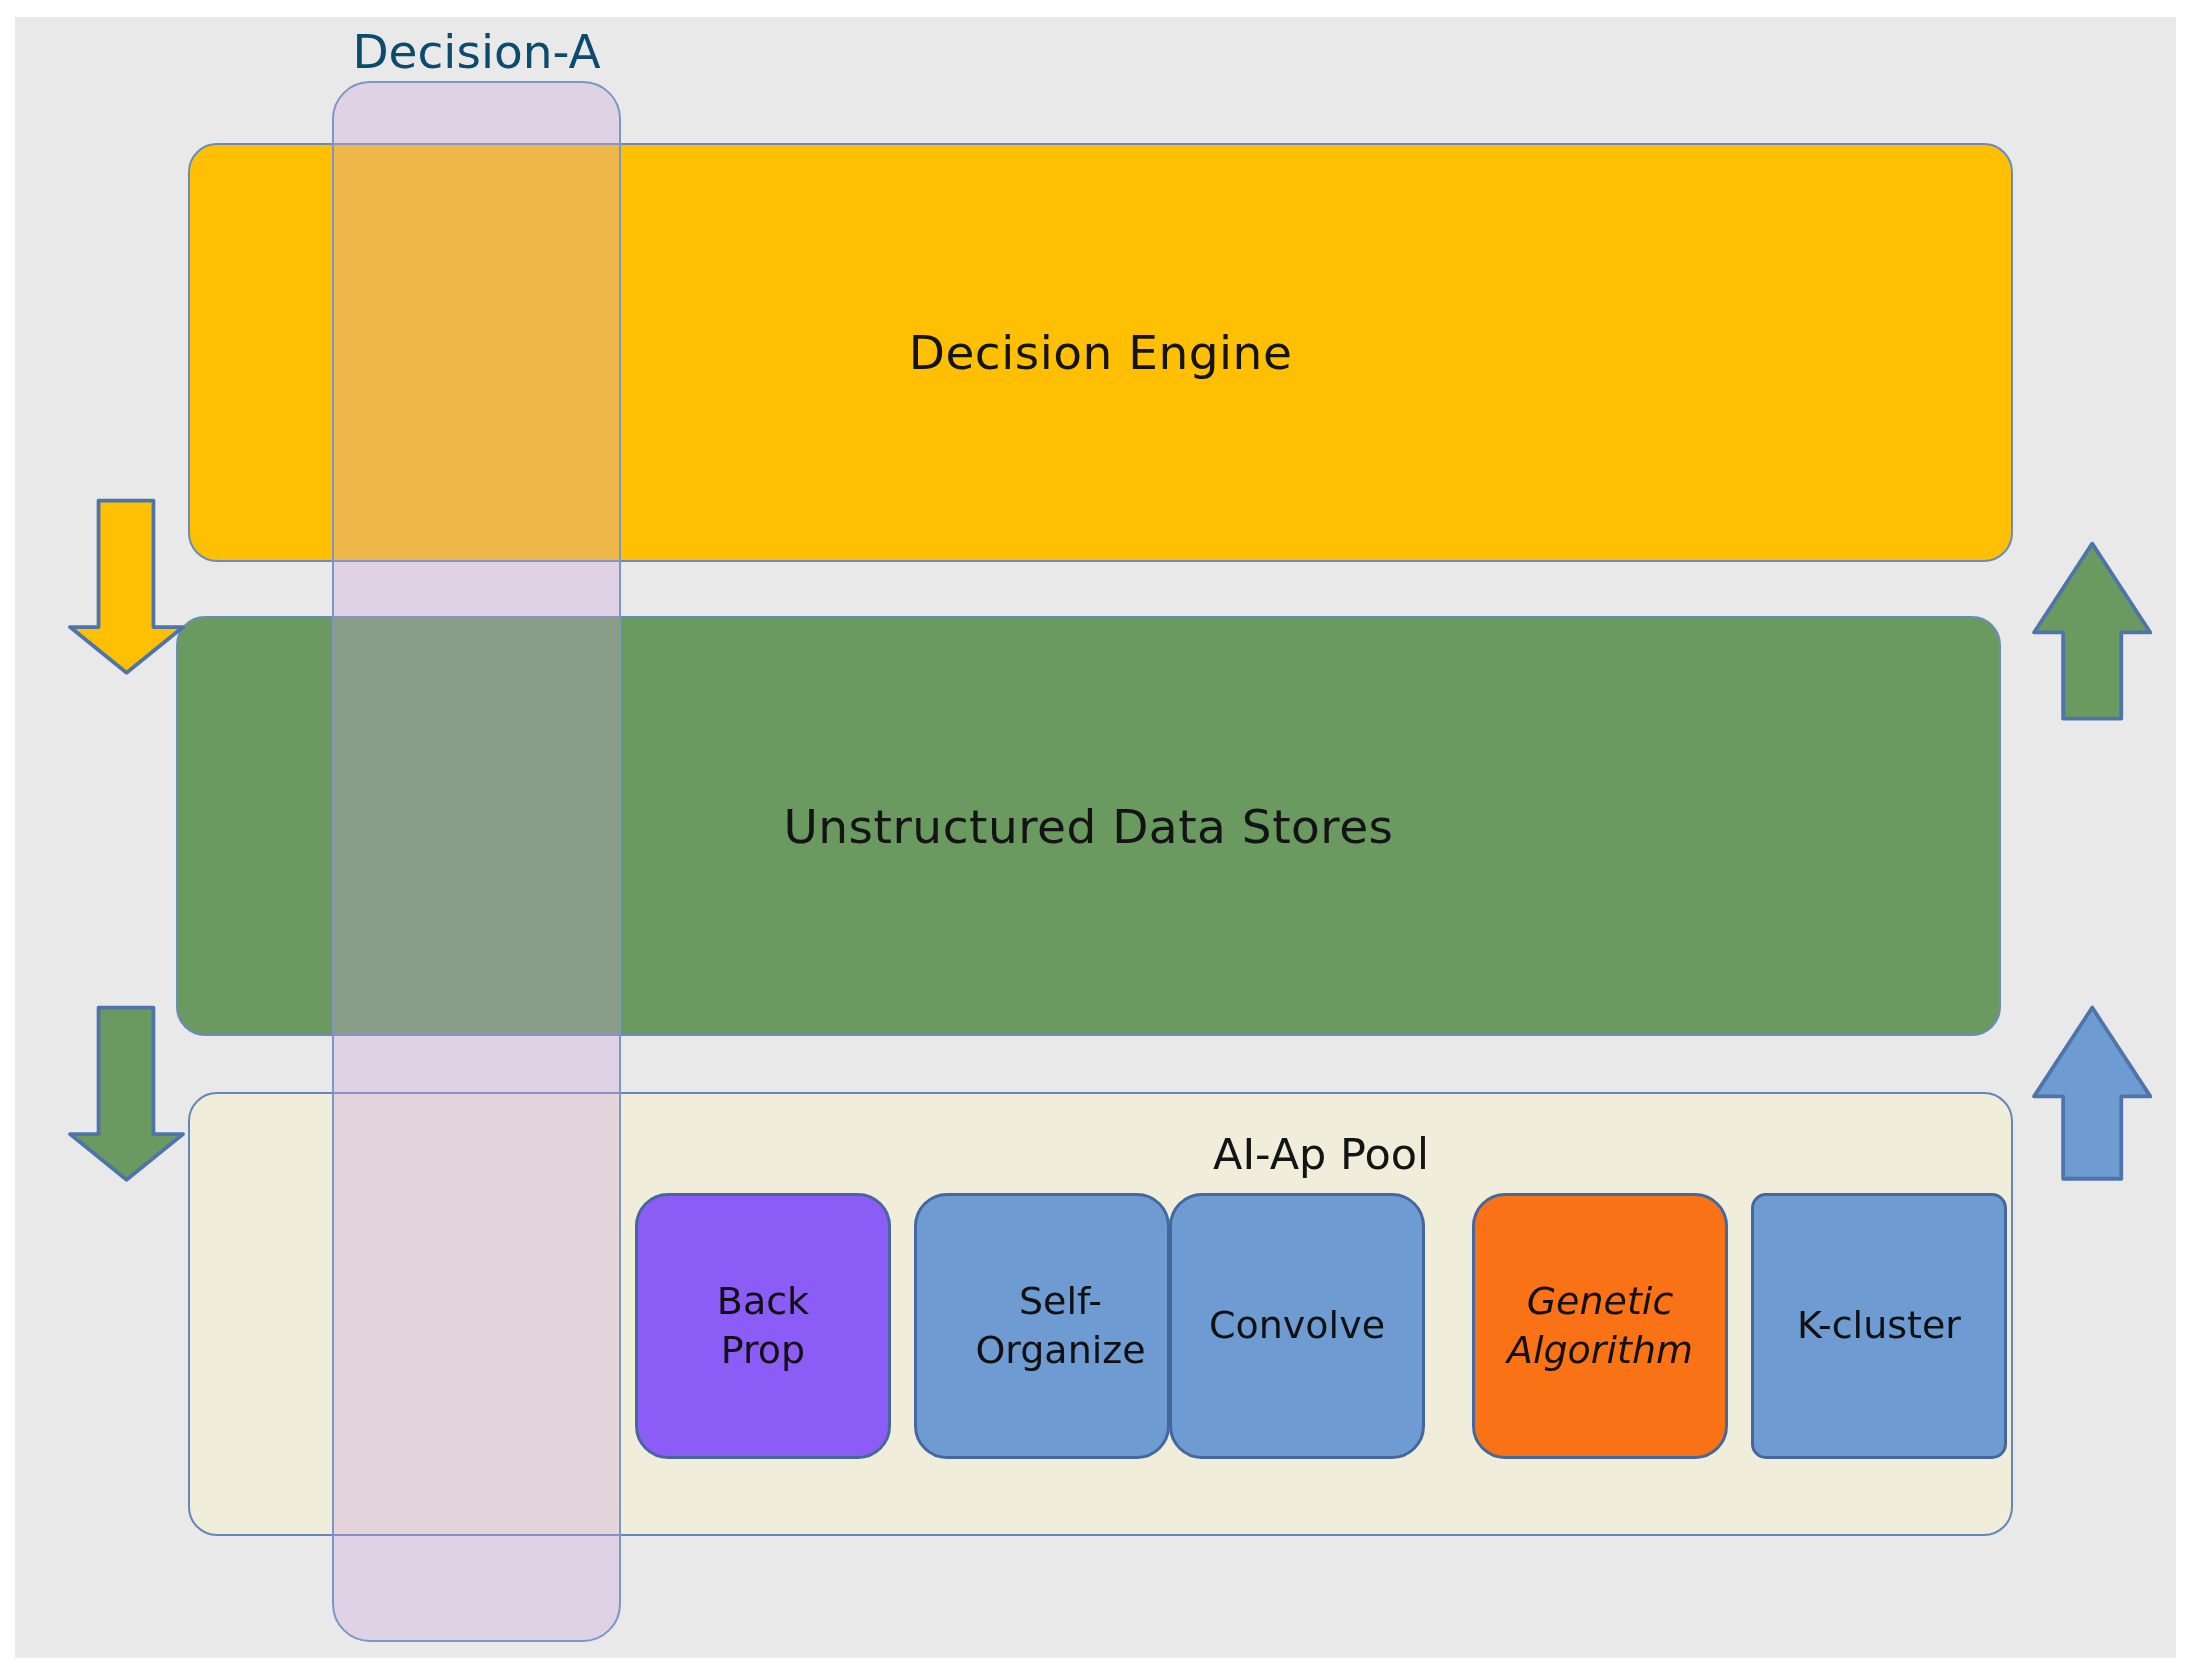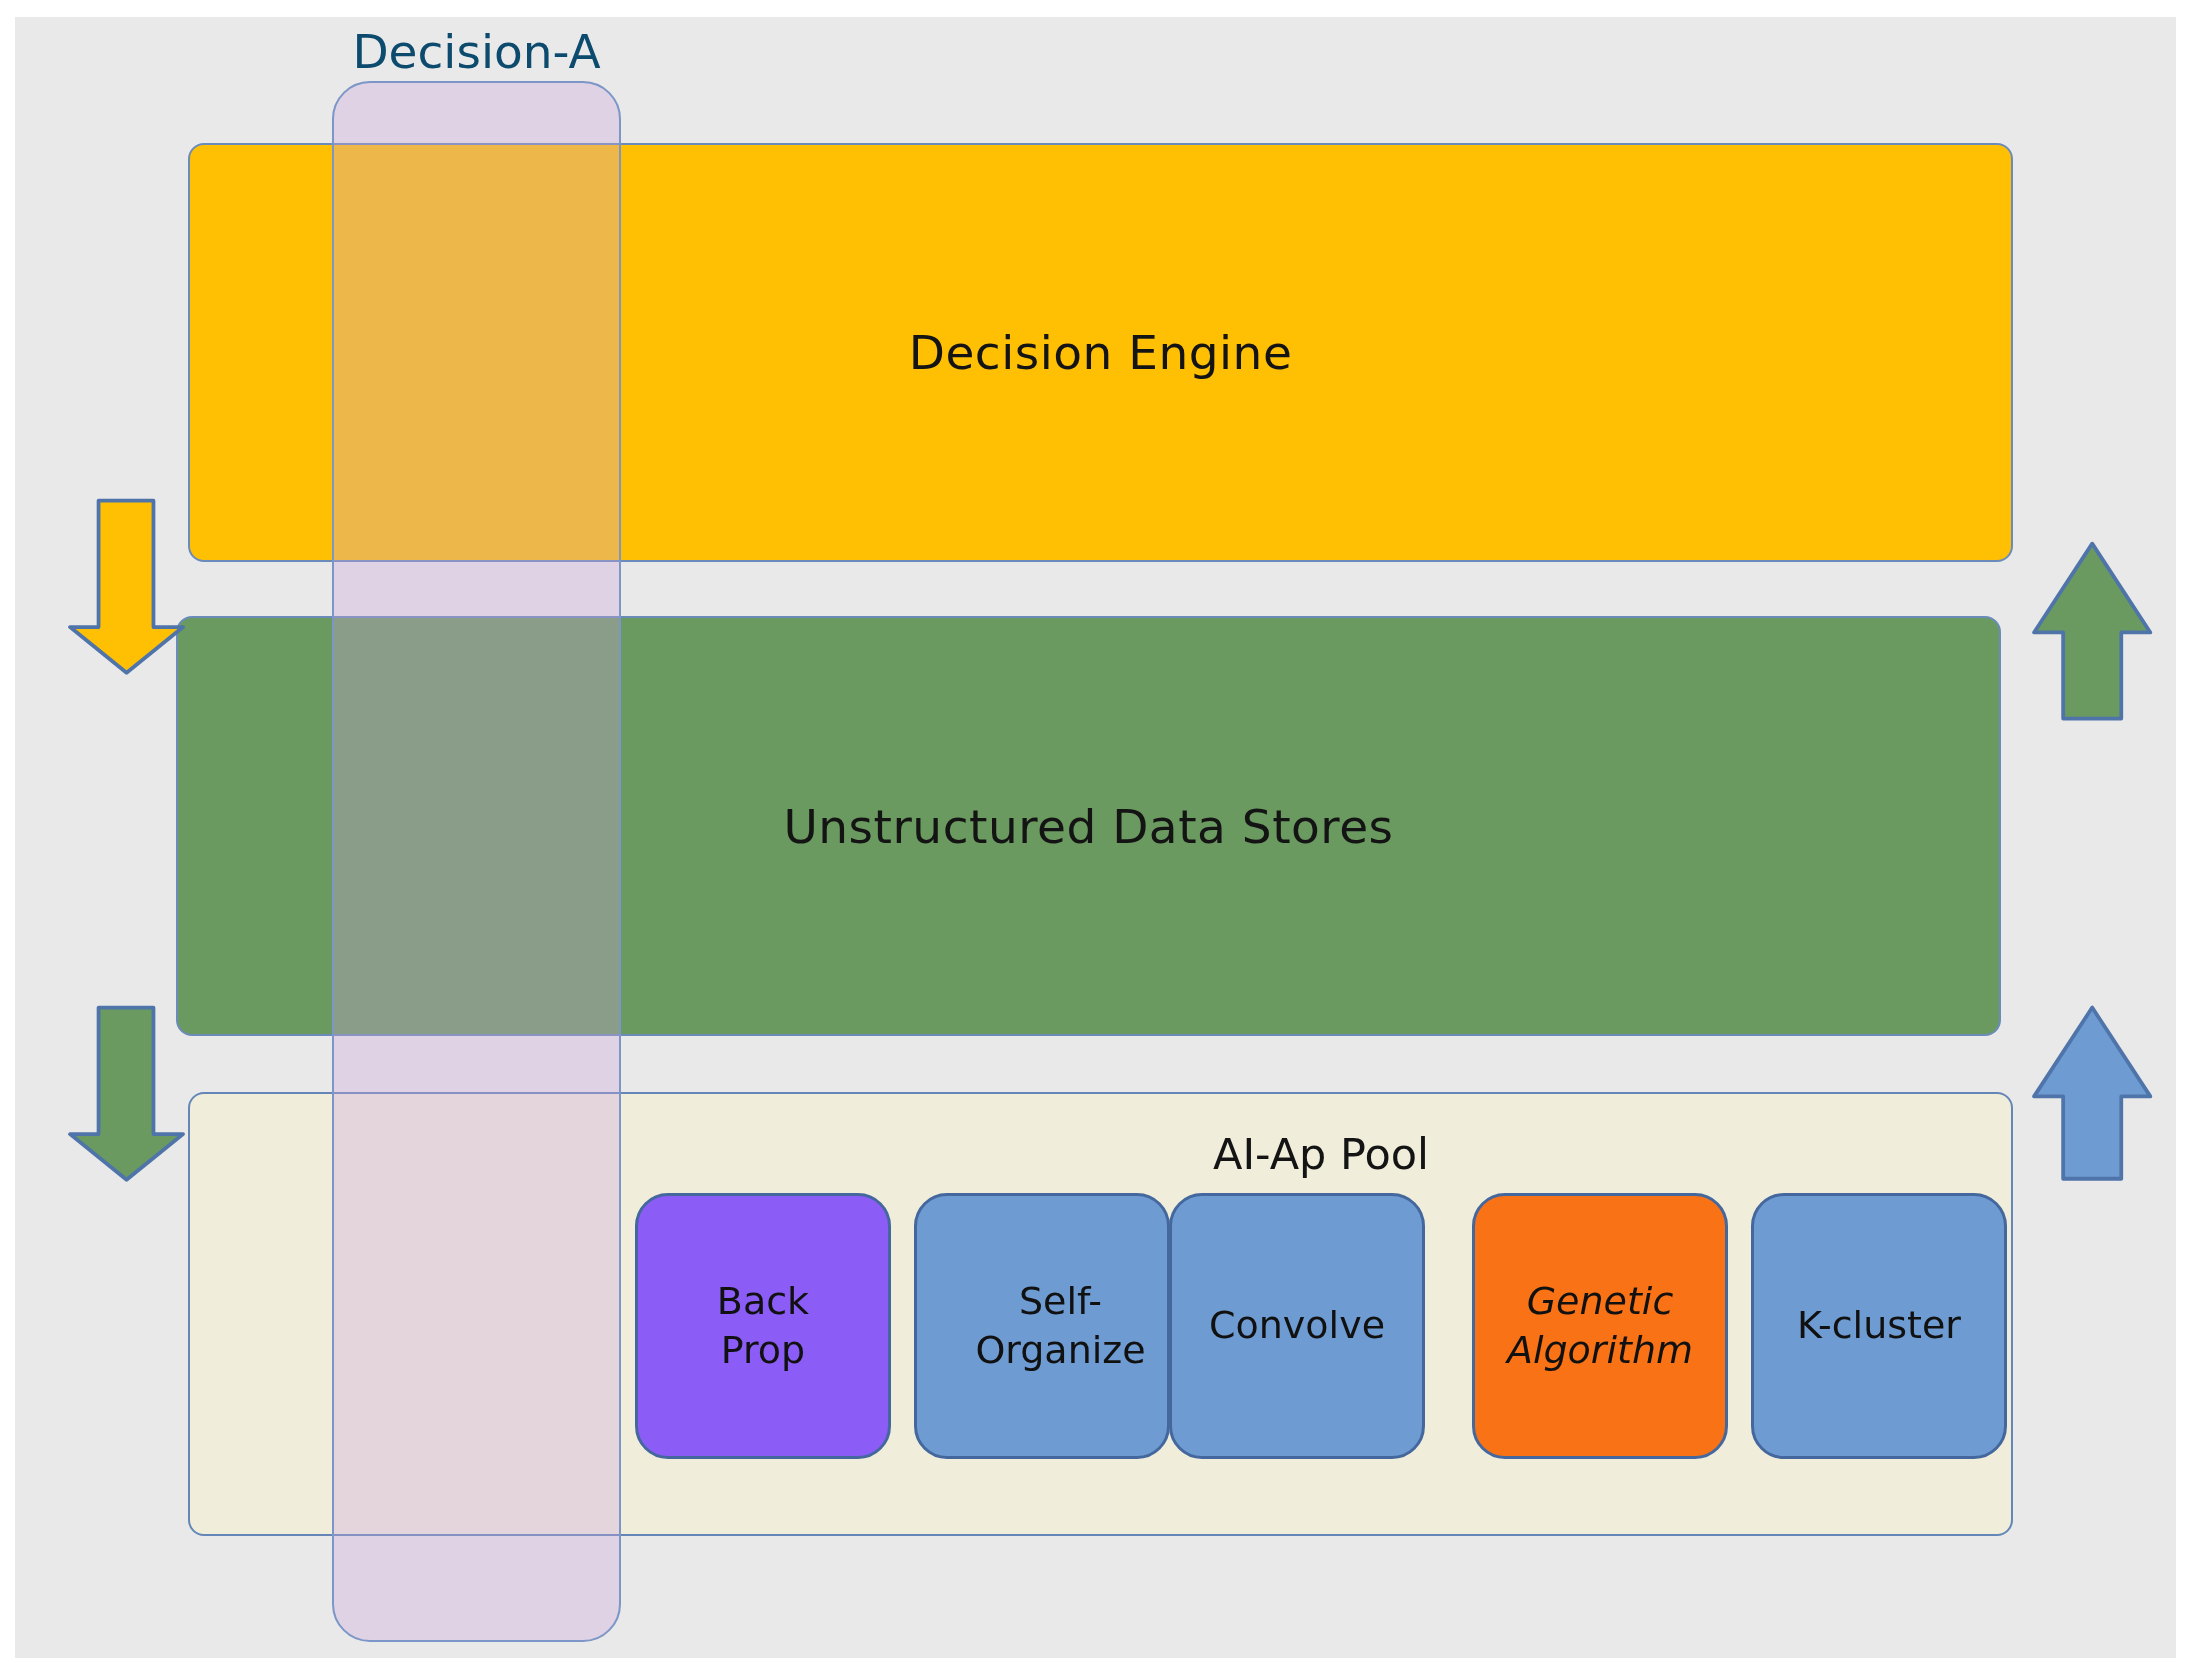--- a/index.html
+++ b/index.html
@@ -11,21 +11,21 @@
   #page {
     position: relative;
     width: 2194px; height: 1675px;
     background: #ffffff;
   }
   .abs { position: absolute; }
   #canvas-bg {
     left: 15px; top: 17px; width: 2161px; height: 1641px;
   }
   .layer {
-    border-radius: 16px;
+    border-radius: 29px;
     border: 2.2px solid #6b8cba;
     box-sizing: border-box;
     display: flex; align-items: center; justify-content: center;
   }
   #layer-decision-engine { left: 188px; top: 143px;  width: 1825px; height: 419px; }
   #layer-data-stores     { left: 176px; top: 616px; width: 1825px; height: 420px; }
   #layer-ai-ap-pool      { left: 188px; top: 1092px; width: 1825px; height: 444px;
                            border-color: #6487b8; }
   .layer-label {
     font-size: 47px; color: #141414; letter-spacing: 0.5px; white-space: nowrap;
@@ -95,21 +95,21 @@
     <span class="pool-item-label">Self-
 Organize</span>
   </div>
   <div id="pool-item-2" class="abs pool-item" style="background-color: rgb(110, 156, 210);">
     <span class="pool-item-label">Convolve</span>
   </div>
   <div id="pool-item-3" class="abs pool-item" style="background-color: #f97316; font-style: italic;">
     <span class="pool-item-label">Genetic
 Algorithm</span>
   </div>
-  <div id="pool-item-4" class="abs pool-item" style="background-color: rgb(110, 156, 210);">
+  <div id="pool-item-4" class="abs pool-item" style="background-color: rgb(110, 156, 210); border-radius: 15px;">
     <span class="pool-item-label">K-cluster</span>
   </div>
 
   <svg id="arrow-overlay" class="abs" viewBox="0 0 4076 3112">
     <polygon points="183,930 285,930 285,1165 340,1165 235,1250 130,1165 183,1165" style="fill: rgb(255, 192, 4);"></polygon>
     <polygon points="183,1872 285,1872 285,2107 340,2107 235,2192 130,2107 183,2107" style="fill: rgb(106, 154, 96);"></polygon>
     <polygon points="3833,1335 3941,1335 3941,1175 3995,1175 3887,1010 3779,1175 3833,1175" style="fill: rgb(106, 154, 96);"></polygon>
     <polygon points="3833,2190 3941,2190 3941,2037 3995,2037 3887,1872 3779,2037 3833,2037" style="fill: rgb(110, 156, 210);"></polygon>
   </svg>
 

